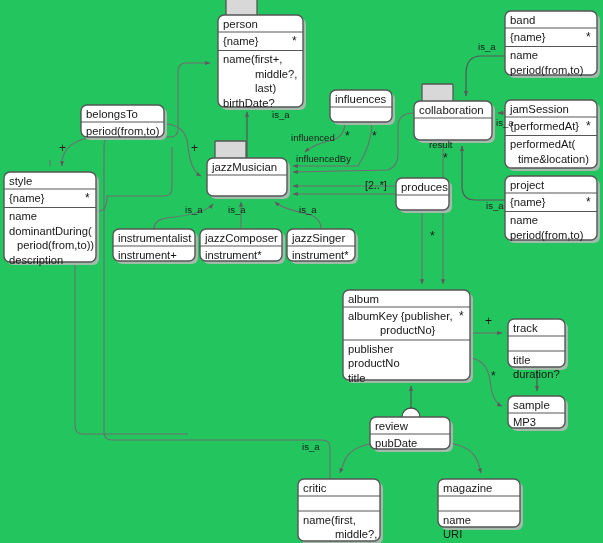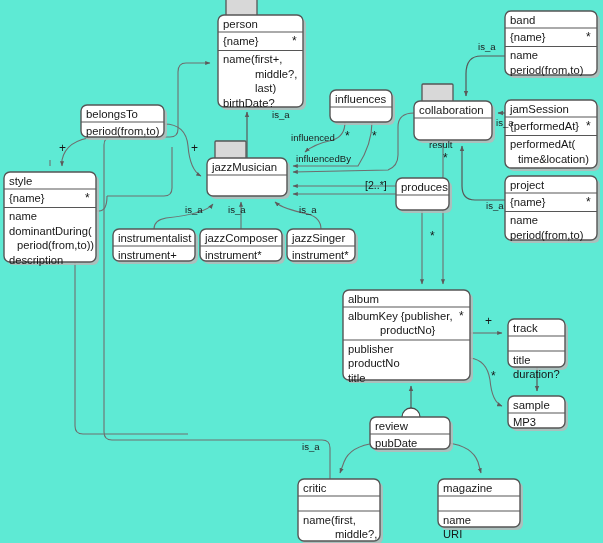--- a/index.html
+++ b/index.html
@@ -5,21 +5,21 @@
 <style>
   html, body {
     margin: 0;
     padding: 0;
     background: #ffffff;
   }
   #diagram-root {
     position: relative;
     width: 603px;
     height: 543px;
-    background: #5eead4;
+    background: #22c55e;
     font-family: "Liberation Sans", sans-serif;
     overflow: hidden;
   }
   svg.layer {
     position: absolute;
     left: 0;
     top: 0;
     width: 603px;
     height: 543px;
   }

